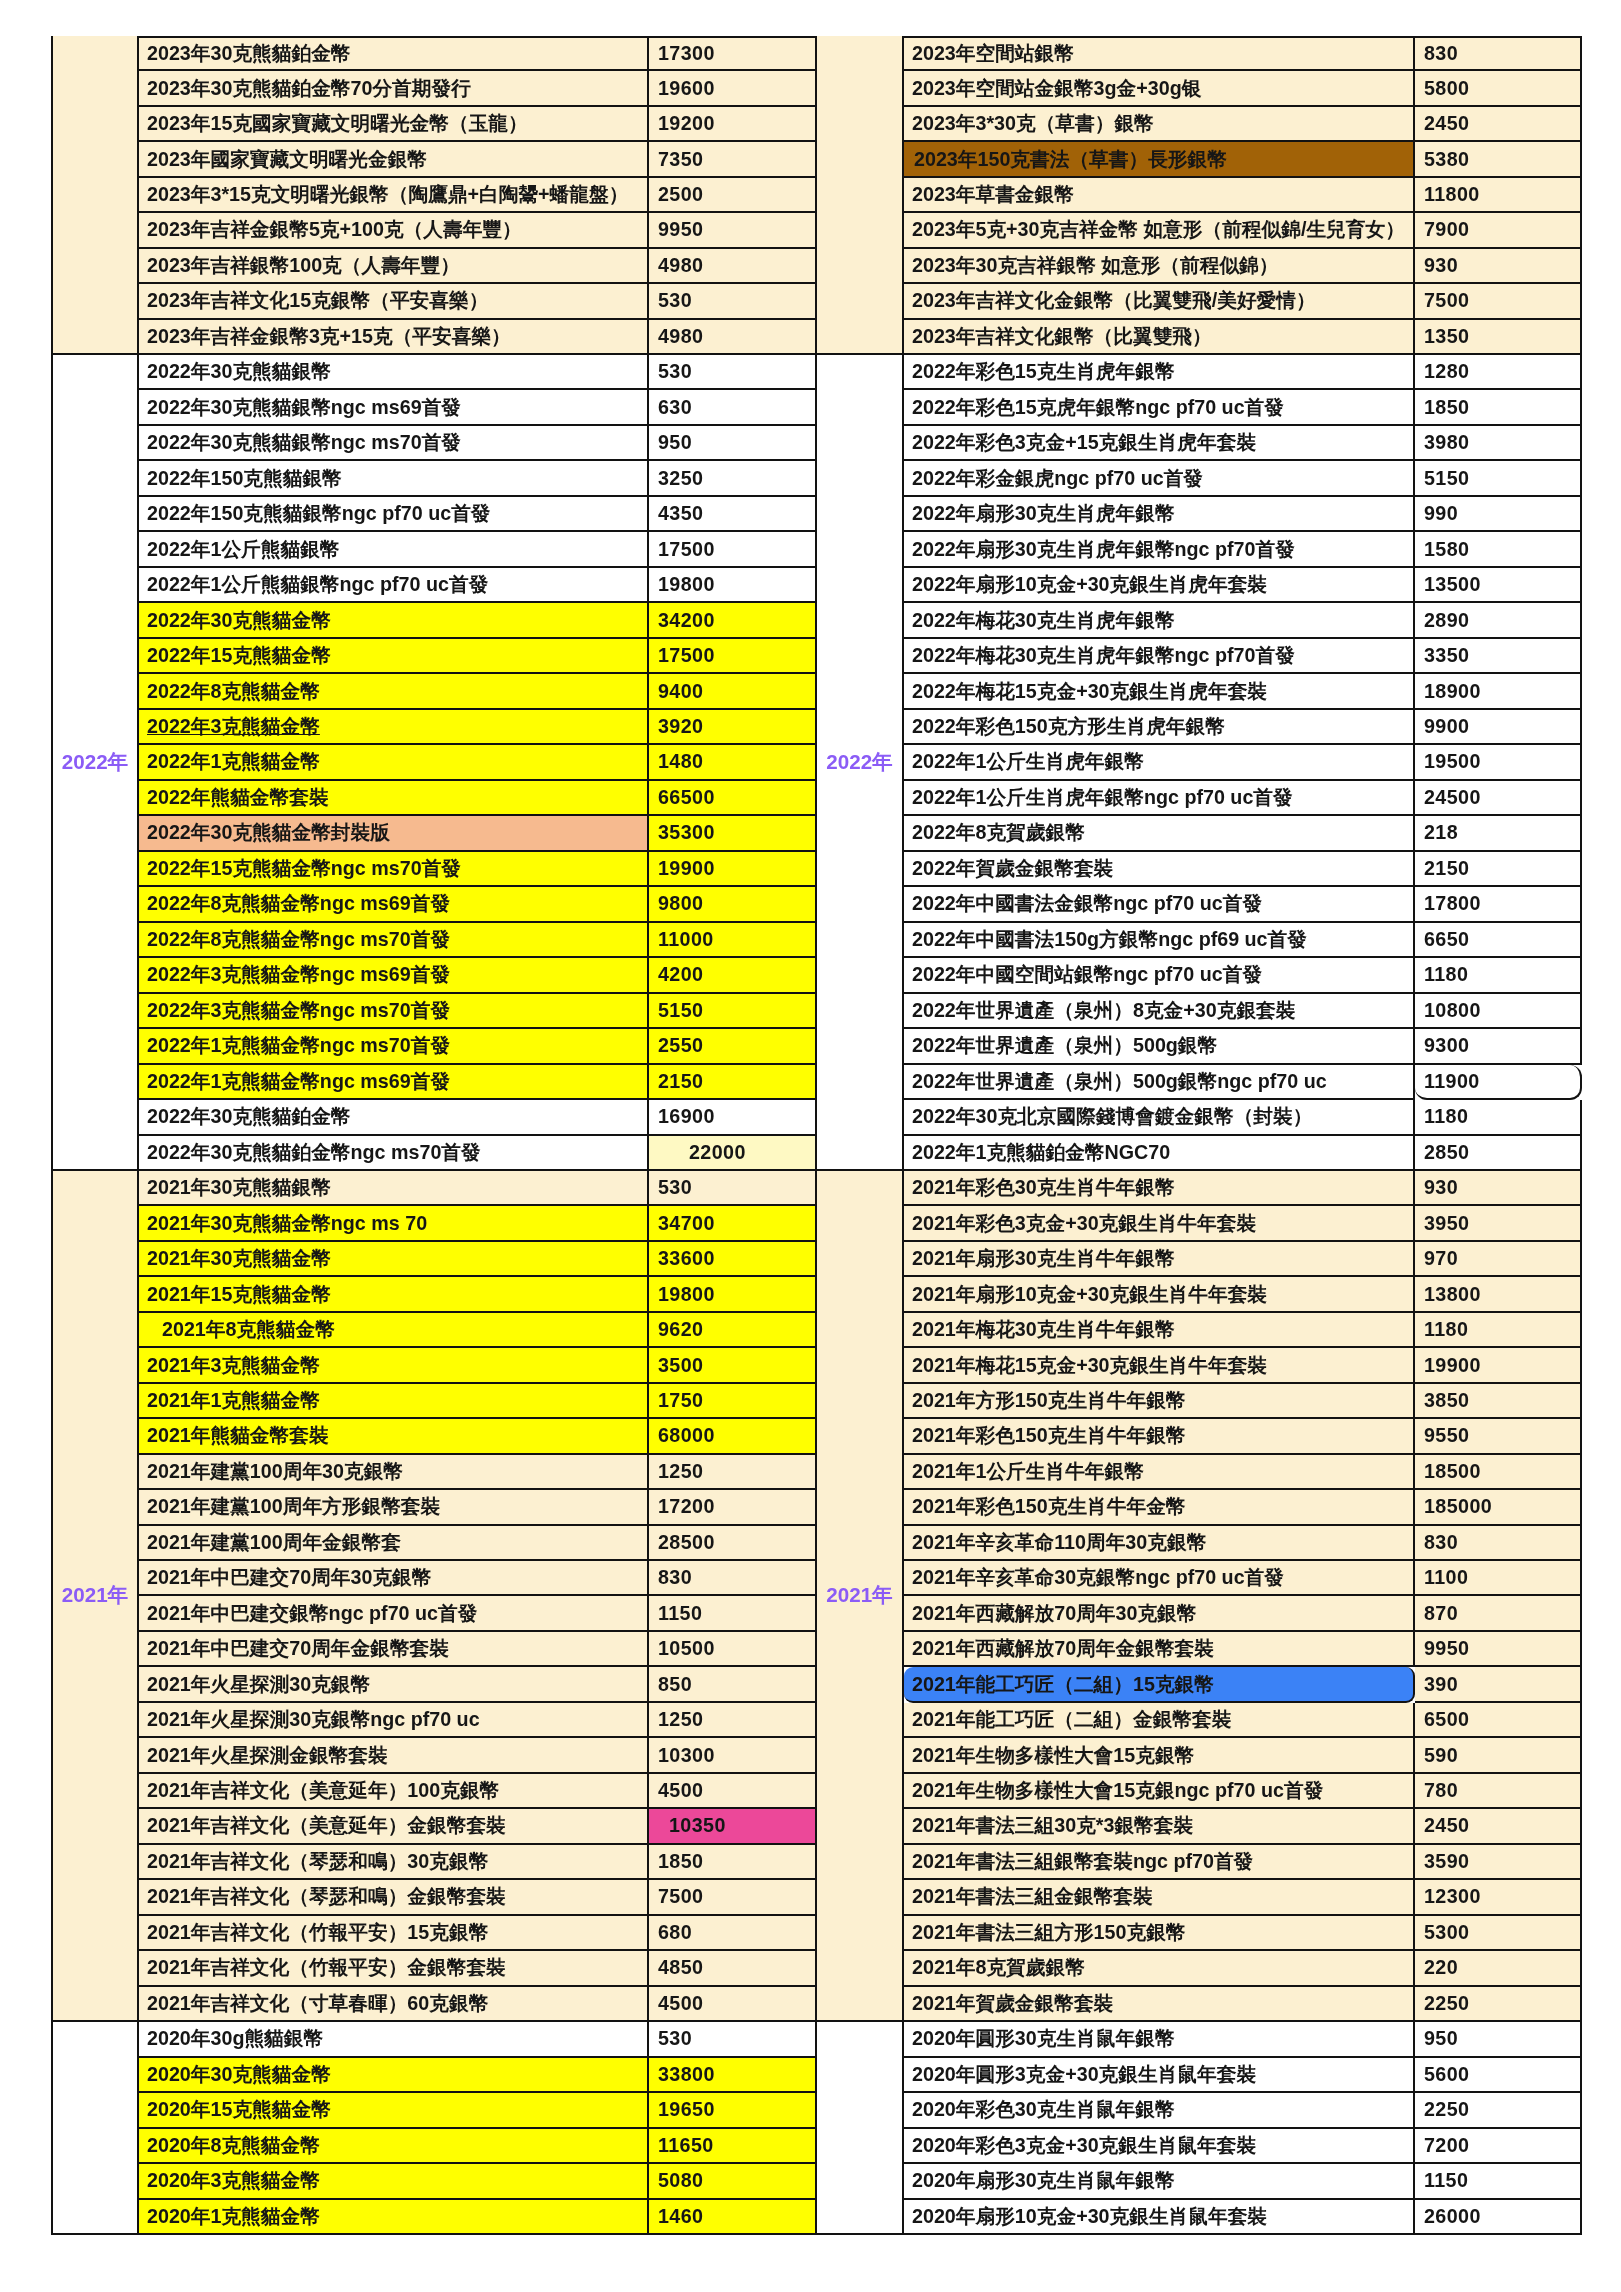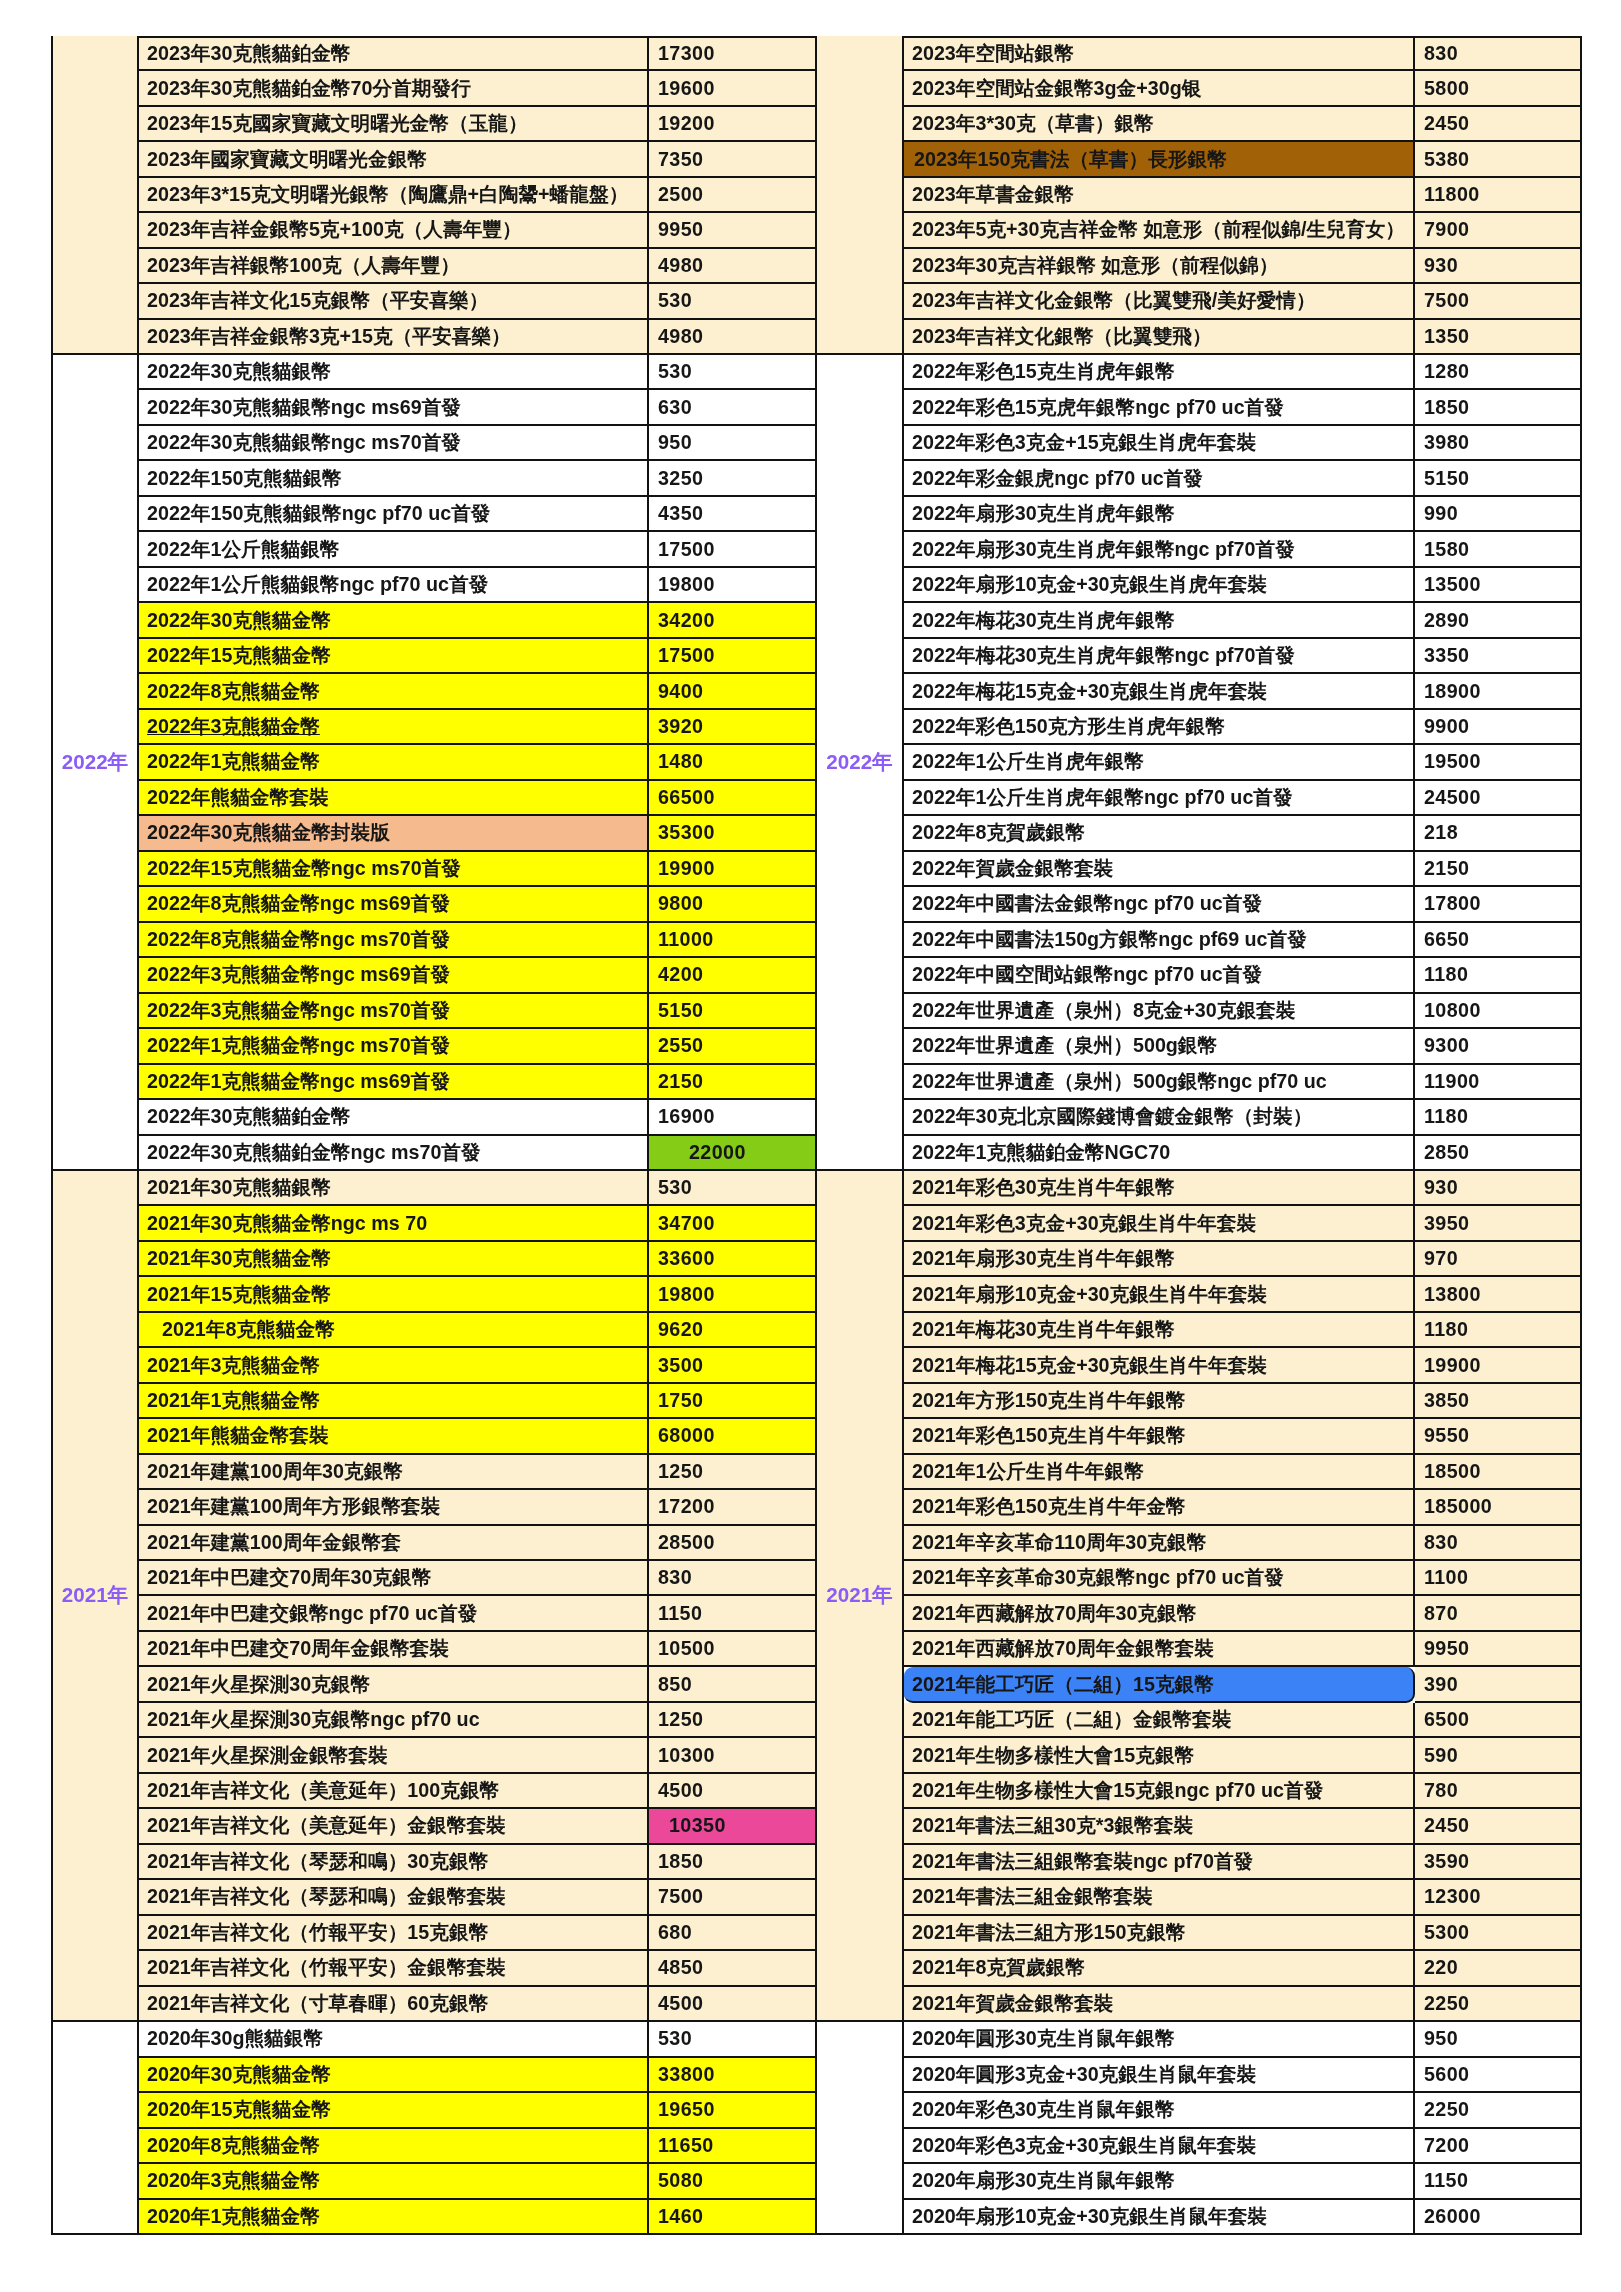--- a/index.html
+++ b/index.html
@@ -111,21 +111,21 @@
         <div class="cell price" style="grid-area: 18 / 3; background: rgb(255, 255, 0);">4200</div>
         <div class="cell" style="grid-area: 19 / 2; background: rgb(255, 255, 0);">2022年3克熊貓金幣ngc ms70首發</div>
         <div class="cell price" style="grid-area: 19 / 3; background: rgb(255, 255, 0);">5150</div>
         <div class="cell" style="grid-area: 20 / 2; background: rgb(255, 255, 0);">2022年1克熊貓金幣ngc ms70首發</div>
         <div class="cell price" style="grid-area: 20 / 3; background: rgb(255, 255, 0);">2550</div>
         <div class="cell" style="grid-area: 21 / 2; background: rgb(255, 255, 0);">2022年1克熊貓金幣ngc ms69首發</div>
         <div class="cell price" style="grid-area: 21 / 3; background: rgb(255, 255, 0);">2150</div>
         <div class="cell" style="grid-area: 22 / 2; background: rgb(255, 255, 255);">2022年30克熊貓鉑金幣</div>
         <div class="cell price" style="grid-area: 22 / 3; background: rgb(255, 255, 255);">16900</div>
         <div class="cell" style="grid-area: 23 / 2; background: rgb(255, 255, 255);">2022年30克熊貓鉑金幣ngc ms70首發</div>
-        <div class="cell price" style="grid-area: 23 / 3; background: #84cc16; padding-left: 40px;">22000</div>
+        <div class="cell price" style="grid-area: 23 / 3; background: #fef9c3; padding-left: 40px;">22000</div>
         <div class="ycell" style="grid-area: 1 / 4 / span 23; background: rgb(255, 255, 255);">2022年</div>
         <div class="cell r0" style="grid-area: 1 / 5; background: rgb(255, 255, 255);">2022年彩色15克生肖虎年銀幣</div>
         <div class="cell price r0" style="grid-area: 1 / 6; background: rgb(255, 255, 255);">1280</div>
         <div class="cell" style="grid-area: 2 / 5; background: rgb(255, 255, 255);">2022年彩色15克虎年銀幣ngc pf70 uc首發</div>
         <div class="cell price" style="grid-area: 2 / 6; background: rgb(255, 255, 255);">1850</div>
         <div class="cell" style="grid-area: 3 / 5; background: rgb(255, 255, 255);">2022年彩色3克金+15克銀生肖虎年套裝</div>
         <div class="cell price" style="grid-area: 3 / 6; background: rgb(255, 255, 255);">3980</div>
         <div class="cell" style="grid-area: 4 / 5; background: rgb(255, 255, 255);">2022年彩金銀虎ngc pf70 uc首發</div>
         <div class="cell price" style="grid-area: 4 / 6; background: rgb(255, 255, 255);">5150</div>
         <div class="cell" style="grid-area: 5 / 5; background: rgb(255, 255, 255);">2022年扇形30克生肖虎年銀幣</div>
@@ -154,21 +154,21 @@
         <div class="cell price" style="grid-area: 16 / 6; background: rgb(255, 255, 255);">17800</div>
         <div class="cell" style="grid-area: 17 / 5; background: rgb(255, 255, 255);">2022年中國書法150g方銀幣ngc pf69 uc首發</div>
         <div class="cell price" style="grid-area: 17 / 6; background: rgb(255, 255, 255);">6650</div>
         <div class="cell" style="grid-area: 18 / 5; background: rgb(255, 255, 255);">2022年中國空間站銀幣ngc pf70 uc首發</div>
         <div class="cell price" style="grid-area: 18 / 6; background: rgb(255, 255, 255);">1180</div>
         <div class="cell" style="grid-area: 19 / 5; background: rgb(255, 255, 255);">2022年世界遺產（泉州）8克金+30克銀套裝</div>
         <div class="cell price" style="grid-area: 19 / 6; background: rgb(255, 255, 255);">10800</div>
         <div class="cell" style="grid-area: 20 / 5; background: rgb(255, 255, 255);">2022年世界遺產（泉州）500g銀幣</div>
         <div class="cell price" style="grid-area: 20 / 6; background: rgb(255, 255, 255);">9300</div>
         <div class="cell" style="grid-area: 21 / 5; background: rgb(255, 255, 255);">2022年世界遺產（泉州）500g銀幣ngc pf70 uc</div>
-        <div class="cell price" style="grid-area: 21 / 6; background: rgb(255, 255, 255);">11900</div>
+        <div class="cell price" style="grid-area: 21 / 6; background: rgb(255, 255, 255); border-radius: 12px;">11900</div>
         <div class="cell" style="grid-area: 22 / 5; background: rgb(255, 255, 255);">2022年30克北京國際錢博會鍍金銀幣（封裝）</div>
         <div class="cell price" style="grid-area: 22 / 6; background: rgb(255, 255, 255);">1180</div>
         <div class="cell" style="grid-area: 23 / 5; background: rgb(255, 255, 255);">2022年1克熊貓鉑金幣NGC70</div>
         <div class="cell price" style="grid-area: 23 / 6; background: rgb(255, 255, 255);">2850</div>
       </div>
       <div class="band" style="grid-template-rows: repeat(24, 1fr); height: 851px;">
         <div class="ycell yl" style="grid-area: 1 / 1 / span 24; background: rgb(252, 240, 209);">2021年</div>
         <div class="cell r0" style="grid-area: 1 / 2; background: rgb(252, 240, 209);">2021年30克熊貓銀幣</div>
         <div class="cell price r0" style="grid-area: 1 / 3; background: rgb(252, 240, 209);">530</div>
         <div class="cell" style="grid-area: 2 / 2; background: rgb(255, 255, 0);">2021年30克熊貓金幣ngc ms 70</div>

